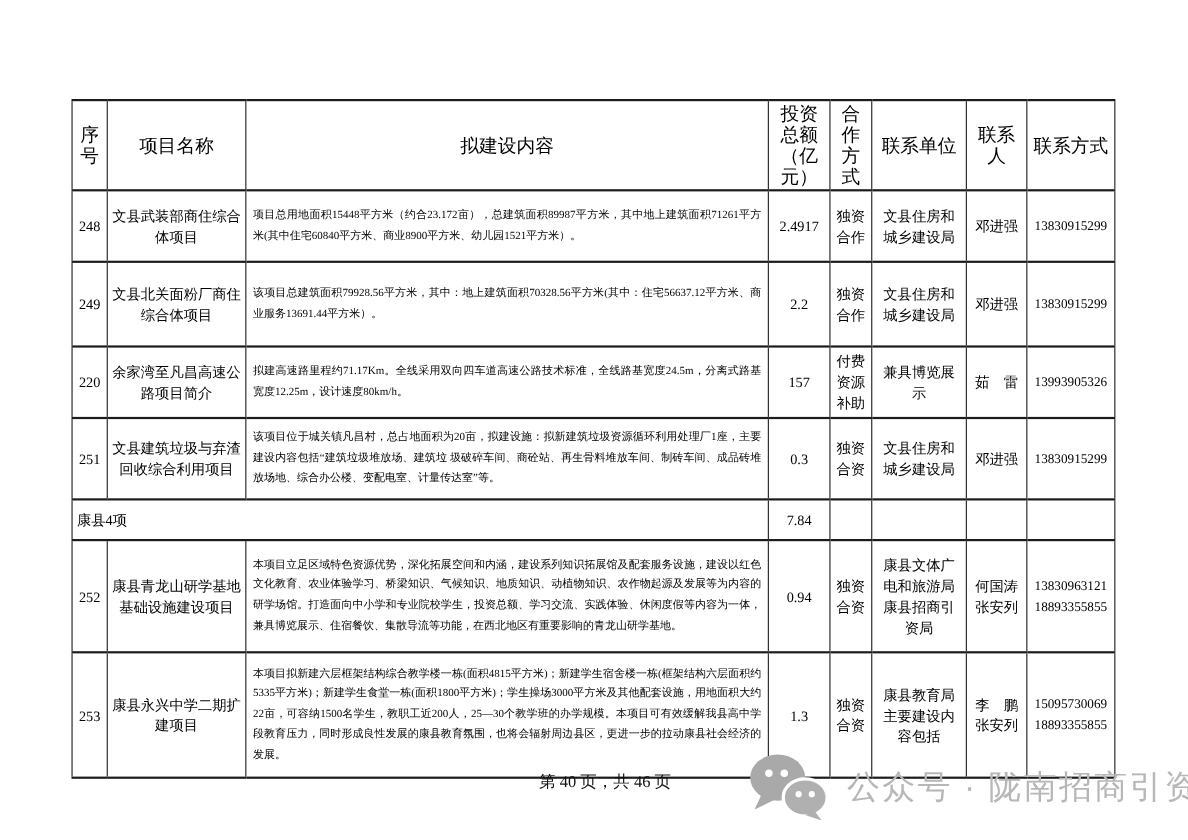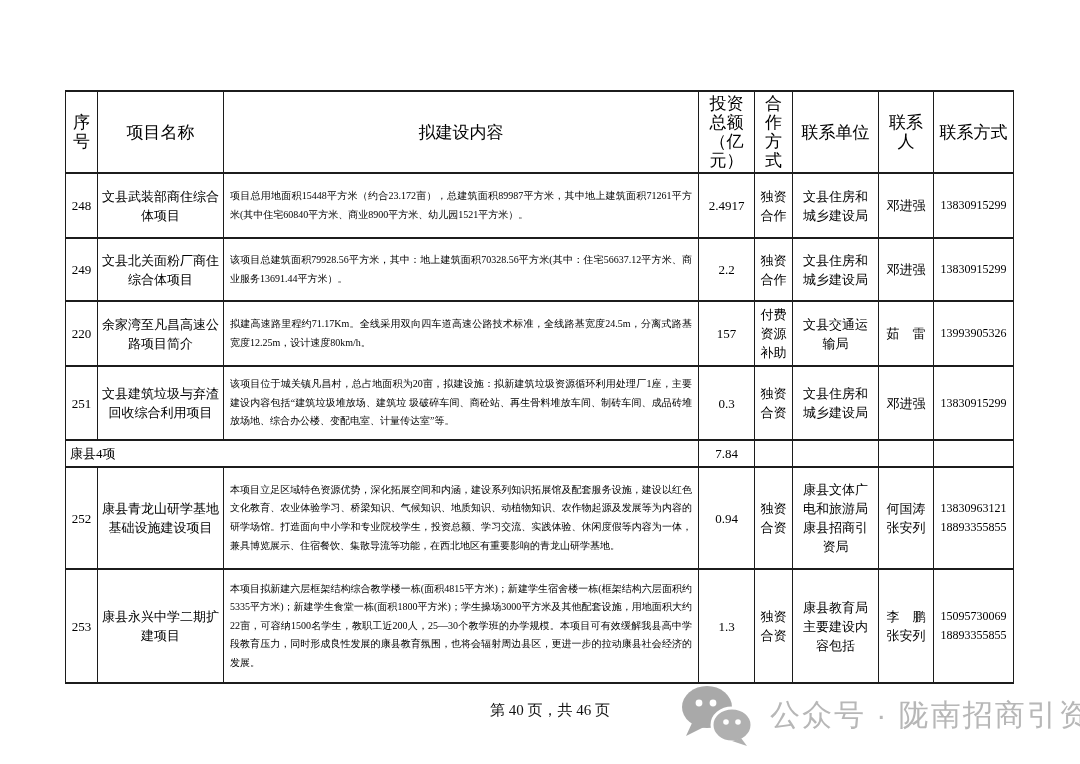--- a/index.html
+++ b/index.html
@@ -47,24 +47,24 @@
     text-align: justify;
     font-size: 10px;
     line-height: 18.6px;
     padding: 2px 6px;
   }
   td.cell-phone { font-size: 12px; padding: 2px 1px; letter-spacing: 0px; margin-top: 33px; }
   td.cell-summary { text-align: left; padding-left: 4px; }
 
   tr.h-header  { height: 41px; }
   tr.h-248 { height: 65px; }
-  tr.h-249 { height: 63px; }
+  tr.h-249 { height: 77px; }
   tr.h-250 { height: 65px; }
   tr.h-251 { height: 74px; }
-  tr.h-sum { height: 27px; font-family: Liberation Serif, serif; }
+  tr.h-sum { height: 37px; font-family: Liberation Serif, serif; }
   tr.h-252 { height: 102px; }
   tr.h-253 { height: 114px; }
 
   .page-footer {
     position: absolute;
     left: 0; top: 701px;
     width: 1100px;
     text-align: center;
     font-size: 15px;
     color: #111111;
@@ -136,21 +136,21 @@
         <td>文县住房和城乡建设局</td>
         <td>邓进强</td>
         <td class="cell-phone">13830915299</td>
       </tr>
       <tr class="h-250">
         <td>220</td>
         <td class="cell-name">余家湾至凡昌高速公路项目简介</td>
         <td class="cell-content">拟建高速路里程约71.17Km。全线采用双向四车道高速公路技术标准，全线路基宽度24.5m，分离式路基宽度12.25m，设计速度80km/h。</td>
         <td>157</td>
         <td>付费资源补助</td>
-        <td>文县交通运输局</td>
+        <td>兼具博览展示</td>
         <td>茹　雷</td>
         <td class="cell-phone">13993905326</td>
       </tr>
       <tr class="h-251">
         <td>251</td>
         <td class="cell-name">文县建筑垃圾与弃渣回收综合利用项目</td>
         <td class="cell-content">该项目位于城关镇凡昌村，总占地面积为20亩，拟建设施：拟新建筑垃圾资源循环利用处理厂1座，主要建设内容包括“建筑垃圾堆放场、建筑垃 圾破碎车间、商砼站、再生骨料堆放车间、制砖车间、成品砖堆放场地、综合办公楼、变配电室、计量传达室”等。</td>
         <td>0.3</td>
         <td>独资合资</td>
         <td>文县住房和城乡建设局</td>

